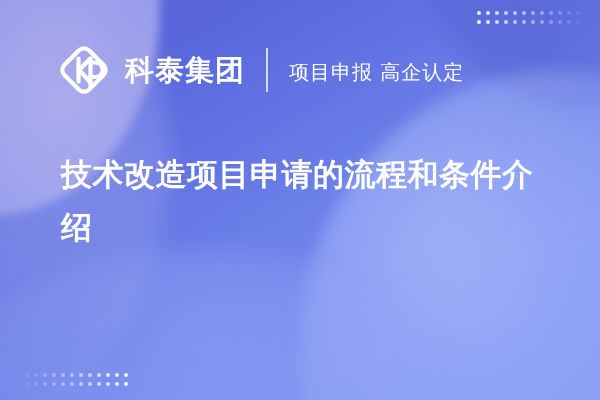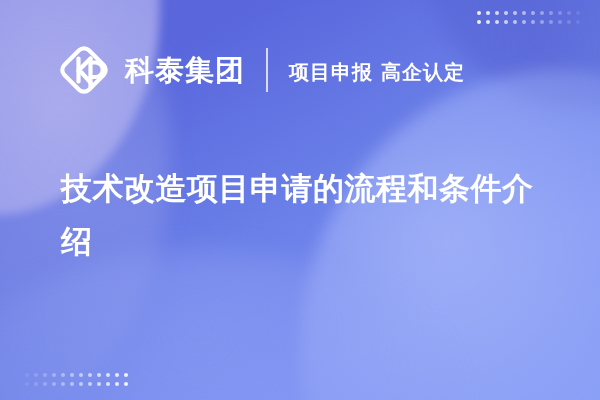--- a/index.html
+++ b/index.html
@@ -146,40 +146,40 @@
   }
   #tagline-main {
     font-size: 25px;
     color: #ffffff;
     letter-spacing: 1px;
     line-height: 1.25;
     font-family: "DejaVu Sans", "Liberation Sans", sans-serif;
   }
   #tagline-sub {
     font-size: 20px;
-    font-weight: 700;
+    font-weight: 400;
     color: #ffffff;
     letter-spacing: 1px;
     line-height: 1.3;
     margin-top: 3px;
     font-family: "DejaVu Sans", "Liberation Sans", sans-serif;
   }
 
   
   #title {
     position: absolute;
     left: 61px;
-    top: 164px;
+    top: 148px;
     width: 500px;
     font-size: 31px;
     font-weight: 700;
     color: #ffffff;
     line-height: 1.72;
     letter-spacing: 0.5px;
-    font-family: Liberation Mono, monospace;
+    font-family: Liberation Serif, serif;
   }
 </style>
 </head>
 <body>
 
 <div id="banner">
 
   <div class="blob" id="blob-topleft"></div>
   <div class="blob" id="blob-left-sweep"></div>
   <div class="blob" id="blob-topright-dark"></div>

